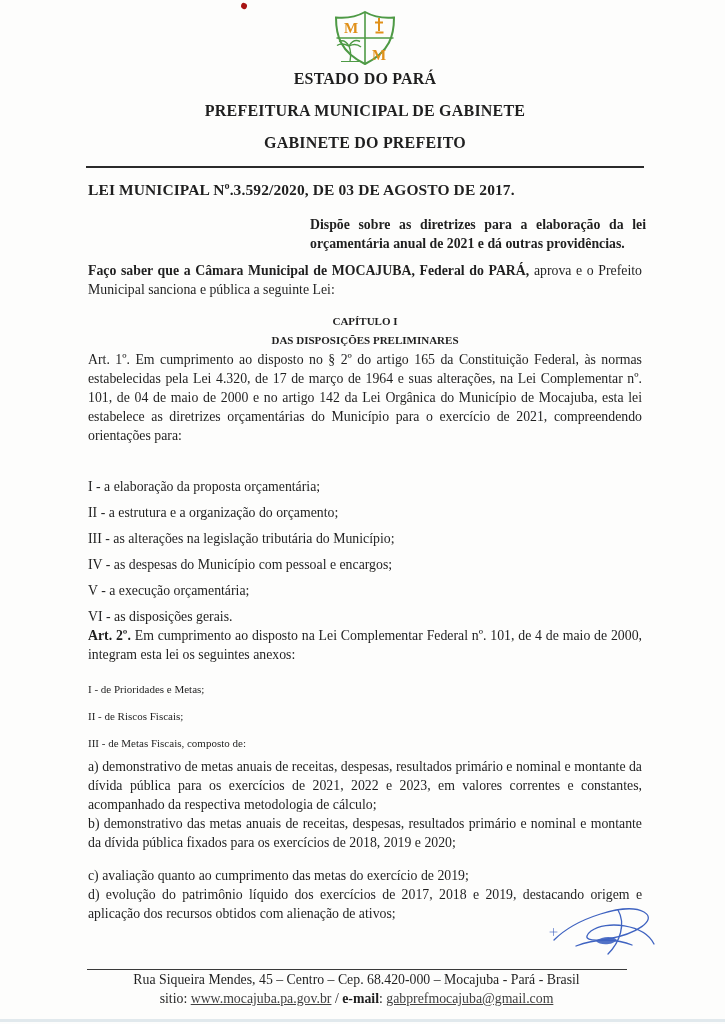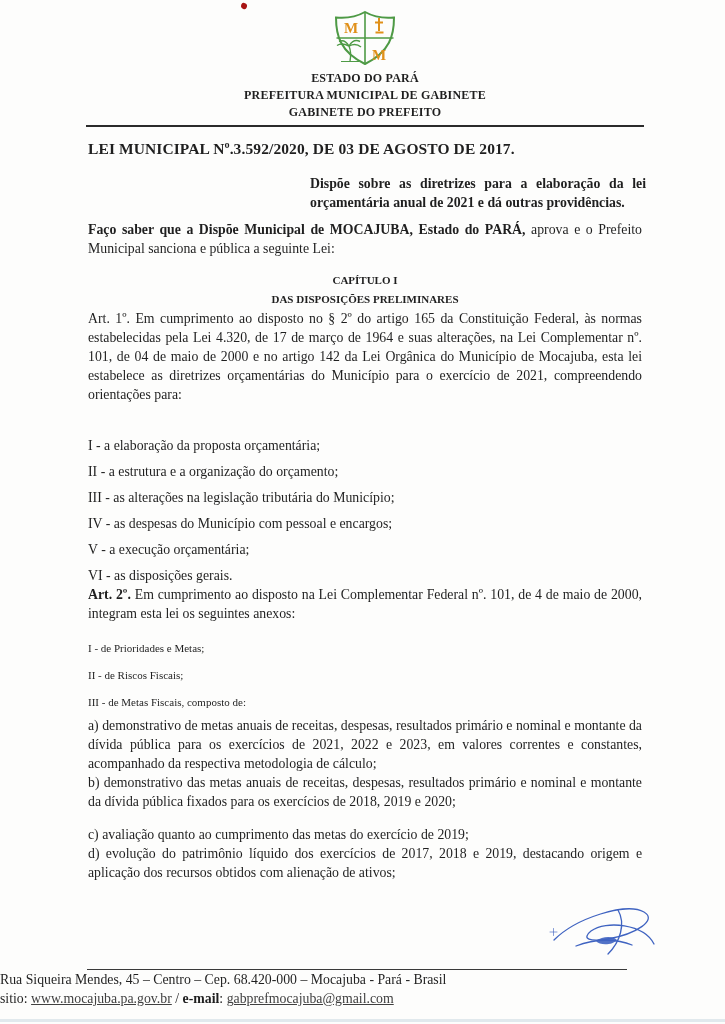--- a/index.html
+++ b/index.html
@@ -11,21 +11,21 @@
     -webkit-font-smoothing:antialiased;
   }
   .page{position:absolute;top:0;left:0;width:725px;height:1024px;}
   .content{padding:5px 83px 0 88px;}
 
   .speck{position:absolute;left:241px;top:3px;width:6px;height:6px;
     background:#a81414;border-radius:45% 55% 50% 60%;transform:rotate(18deg);}
 
   .crest-wrap{text-align:center;margin:4px 0 0 0;line-height:0;}
 
-  .hdr{ text-align:center;font-weight:bold;font-size:12px;line-height:17px;margin:0;letter-spacing:.2px;}
+  .hdr{ text-align:center;font-weight:bold;font-size:16px;line-height:17px;margin:15px;letter-spacing:.2px;}
   .hdr.first{margin-top:3px;}
 
   .hrule{border:none;border-top:2px solid #2b2b2b;margin:4px -2px 0 -2px;}
 
   .law-title{font-weight:bold;font-size:15.5px;line-height:19px;margin:12px 0 0 0;letter-spacing:.1px;}
 
   .summary{font-weight:bold;font-size:13.8px;line-height:19px;text-align:justify;
     margin:16px 0 8px 222px;width:336px;}
 
   p.body-par{font-size:13.8px;line-height:19px;text-align:justify;margin:0;}
@@ -40,21 +40,21 @@
   .roman.first{margin-top:32px;}
   .art2{margin-top:13px;}
   .roman2.first{margin-top:16px;}
   .roman2{font-size:11px;line-height:19px;margin:8px 0 0 0;}
   .letter{margin-top:9px;}
   .letter.a{margin-top:4px;}
   .letter.c{margin-top:14px;}
 
   .signature{position:absolute;left:546px;top:898px;width:116px;height:66px;}
 
-  .footer{position:absolute;left:0;right:12px;bottom:16px;}
+  .footer{position:absolute;left:0;right:12px;bottom:16px;text-align:center;}
   .footer-rule{border:none;border-top:1.5px solid #3a3a3a;width:540px;margin:0 auto;}
   .footer-line{font-size:13.8px;line-height:18px;margin:1px 0 0 0;}
   a.scan-link{color:#404040;text-decoration:underline;cursor:pointer;}
   .scan-edge{position:absolute;left:0;right:0;bottom:2px;height:3px;background:#d9e3e8;opacity:.8;}
 </style>
 </head>
 <body>
 
 <div class="page">
 
@@ -88,21 +88,21 @@
     <p class="hdr first">ESTADO DO PARÁ</p>
     <p class="hdr">PREFEITURA MUNICIPAL DE GABINETE</p>
     <p class="hdr">GABINETE DO PREFEITO</p>
 
     <hr class="hrule">
 
     <p class="law-title">LEI MUNICIPAL Nº.3.592/2020, DE 03 DE AGOSTO DE 2017.</p>
 
     <div class="summary">Dispõe sobre as diretrizes para a elaboração da lei orçamentária anual de 2021 e dá outras providências.</div>
 
-    <p class="body-par preamble"><span class="b">Faço saber que a Dispõe Municipal de MOCAJUBA, Estado do PARÁ,</span> <span>aprova e o Prefeito Municipal sanciona e pública a seguinte Lei:</span></p>
+    <p class="body-par preamble"><span class="b">Faço saber que a Câmara Municipal de MOCAJUBA, Federal do PARÁ,</span> <span>aprova e o Prefeito Municipal sanciona e pública a seguinte Lei:</span></p>
 
     <div class="chapter">
       <div>CAPÍTULO I</div>
       <div>DAS DISPOSIÇÕES PRELIMINARES</div>
     </div>
 
     <p class="body-par art1">Art. 1º. Em cumprimento ao disposto no § 2º do artigo 165 da Constituição Federal, às normas estabelecidas pela Lei 4.320, de 17 de março de 1964 e suas alterações, na Lei Complementar nº. 101, de 04 de maio de 2000 e no artigo 142 da Lei Orgânica do Município de Mocajuba, esta lei estabelece as diretrizes orçamentárias do Município para o exercício de 2021, compreendendo orientações para:</p>
 
     <p class="roman first">I - a elaboração da proposta orçamentária;</p>
     <p class="roman">II - a estrutura e a organização do orçamento;</p>

